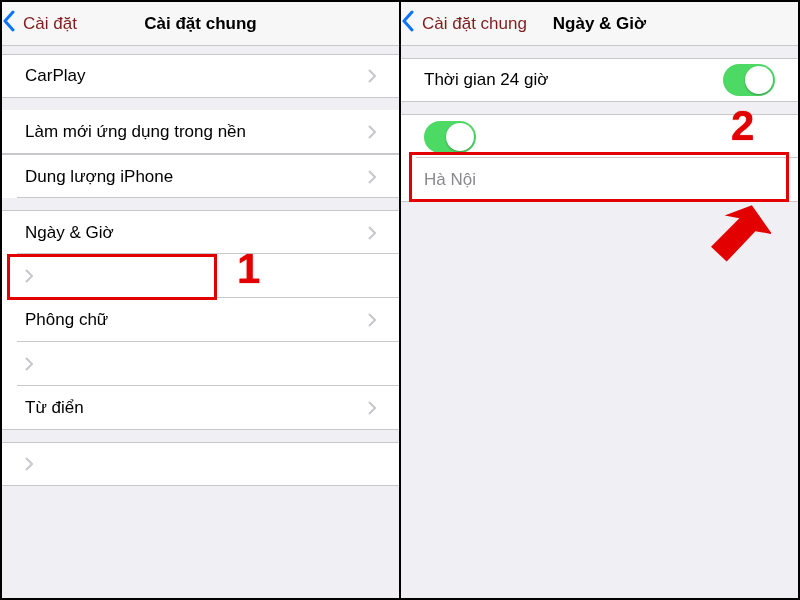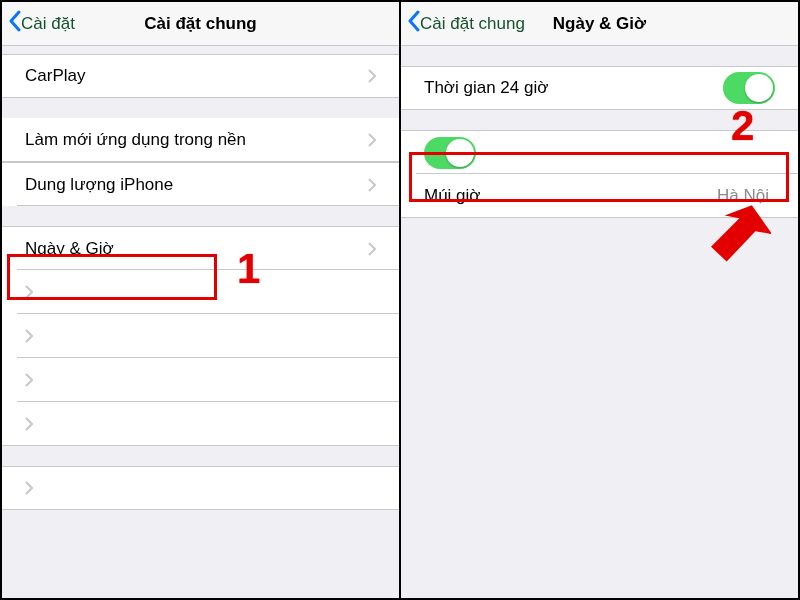--- a/index.html
+++ b/index.html
@@ -30,35 +30,35 @@
     background: #f7f7f8;
     border-bottom: 1px solid #c8c7cc;
     display: flex;
     align-items: center;
     position: relative;
     flex-shrink: 0;
   }
   .nav-back {
     display: flex;
     align-items: center;
-    color: #14532d;
+    color: #7f1d1d;
     font-size: 17px;
-    padding-left: 6px;
+    gap: 8px;
   }
   .nav-back svg { width: 13px; height: 22px; }
   .nav-title {
     position: absolute;
     left: 0; right: 0;
     text-align: center;
     font-size: 17px;
     font-weight: 600;
     color: #000;
     pointer-events: none;
   }
-  .group { margin-top: 20px; }
+  .group { margin-top: 12px; }
   .group.first { margin-top: 8px; }
   .row {
     background: #fff;
     min-height: 44px;
     display: flex;
     align-items: center;
     padding: 0 23px;
     border-bottom: 1px solid #c8c7cc;
     font-size: 17px;
     color: #000;
@@ -168,34 +168,36 @@
           </span>
       </div>
       <div class="row indent-sep">
         <span class="chev">
             <svg viewBox="0 0 8 14">
               <polyline points="1,1 7,7 1,13" fill="none" stroke="#c7c7cc" stroke-width="2"></polyline>
             </svg>
           </span>
       </div>
       <div class="row indent-sep">
+        <span class="label">Phông chữ</span>
         <span class="chev">
             <svg viewBox="0 0 8 14">
               <polyline points="1,1 7,7 1,13" fill="none" stroke="#c7c7cc" stroke-width="2"></polyline>
             </svg>
           </span>
       </div>
       <div class="row indent-sep">
         <span class="chev">
             <svg viewBox="0 0 8 14">
               <polyline points="1,1 7,7 1,13" fill="none" stroke="#c7c7cc" stroke-width="2"></polyline>
             </svg>
           </span>
       </div>
       <div class="row">
+        <span class="label">Từ điển</span>
         <span class="chev">
             <svg viewBox="0 0 8 14">
               <polyline points="1,1 7,7 1,13" fill="none" stroke="#c7c7cc" stroke-width="2"></polyline>
             </svg>
           </span>
       </div>
     </div>
 
     <div class="group">
       <div class="row first-row">
@@ -233,21 +235,20 @@
       </div>
     </div>
 
     <div class="group">
       <div class="row first-row indent-sep">
         <span class="toggle">
             <span class="knob"></span>
           </span>
       </div>
       <div class="row">
-        <span class="label">Múi giờ</span>
         <span class="value">Hà Nội</span>
       </div>
     </div>
 
     <div class="highlight" style="left:8px; top:150px; width:380px; height:50px;"></div>
     <div class="anno-num" style="left:330px; top:100px;">2</div>
     <div class="arrow" style="left:290px; top:200px;">
       <svg width="80" height="70" viewBox="0 0 80 70">
         <polygon points="55,0 80,25 63,25 40,60 22,48 45,15 30,15" fill="#e20000" transform="rotate(10 40 35)"></polygon>
       </svg>

